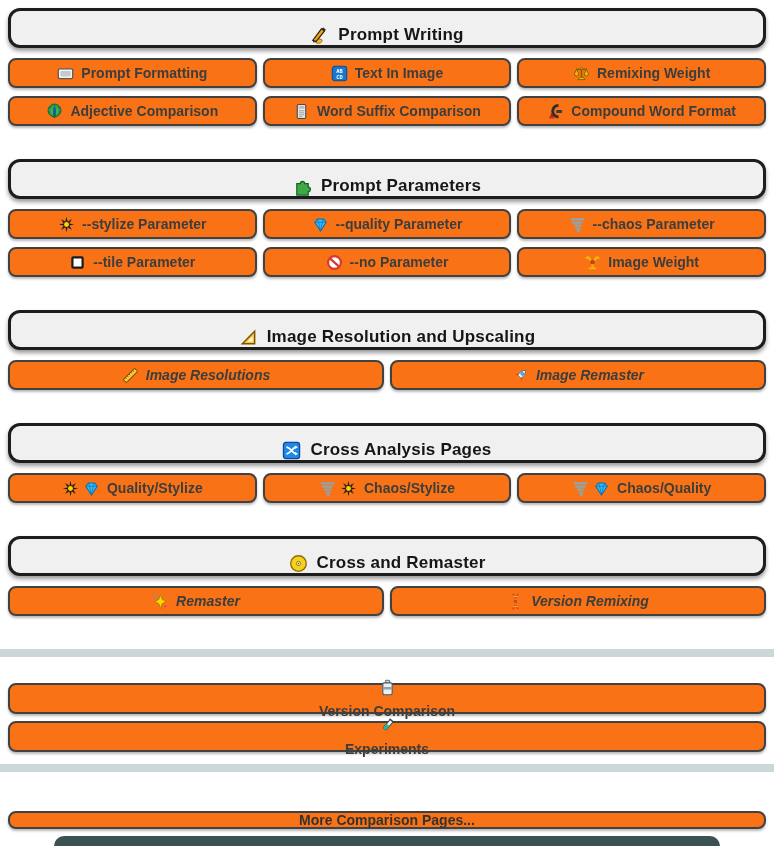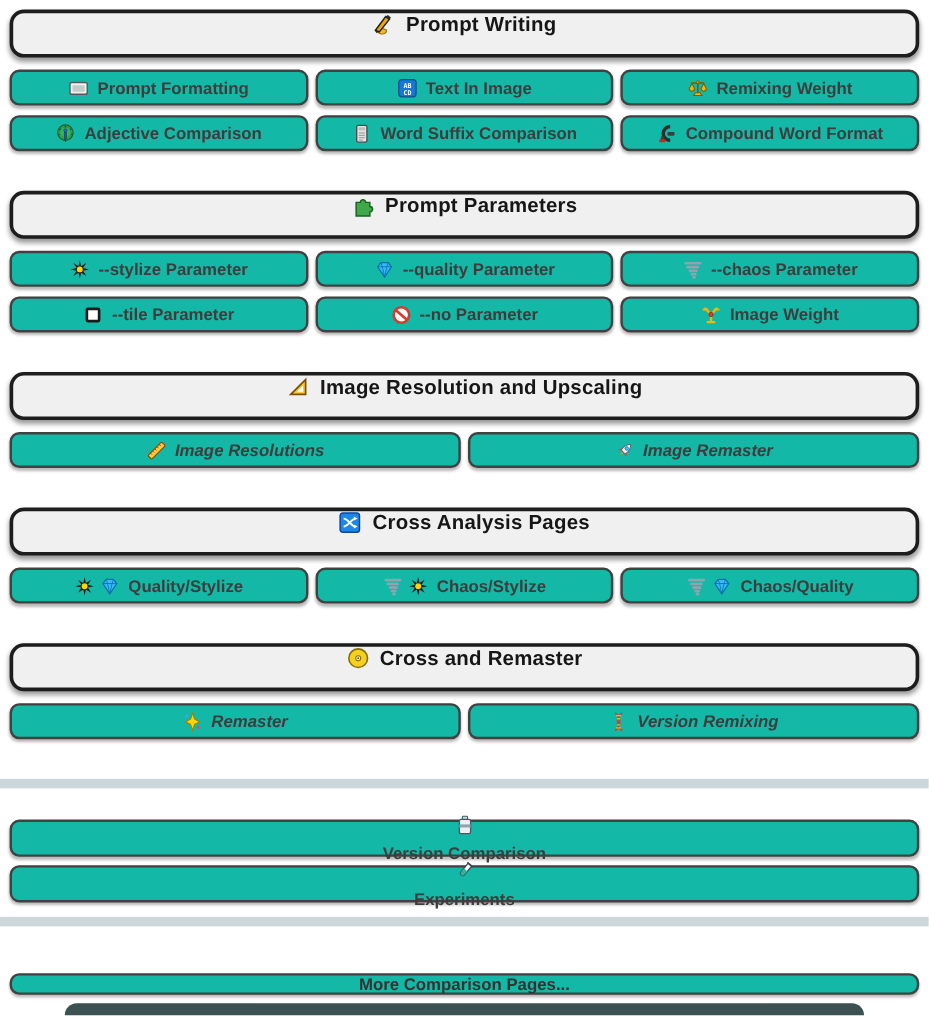--- a/index.html
+++ b/index.html
@@ -1,33 +1,33 @@
 <!DOCTYPE html>
 <html><head>
 <meta charset="utf-8">
 <style>
   html,body{margin:0;padding:0;background:#ffffff;}
   body{width:774px;height:854px;overflow:hidden;font-family:"Liberation Sans",sans-serif;}
   .section{margin:0 0 33px 0;}
   .hdr{
     margin:8px 8px 10px 8px;height:40px;box-sizing:border-box;
-    display:flex;align-items:flex-start;justify-content:center;gap:9px;
+    display:flex;align-items:flex-end;justify-content:center;gap:9px;
     background:#f0f0f0;border:3px solid #1d1d1d;border-radius:12px;
     box-shadow:0 3px 4px rgba(0,0,0,0.40);
     font-size:17px;font-weight:700;color:#161616;letter-spacing:.2px;
     cursor:pointer;
   }
   .section:first-child .hdr{margin-top:8px;}
   .grid{margin:0 8px;display:grid;gap:8px 6px;}
   .cols3{grid-template-columns:1fr 1fr 1fr;}
   .cols2{grid-template-columns:1fr 1fr;font-style:italic;}
   .btn{
     height:30px;box-sizing:border-box;
     display:flex;align-items:center;justify-content:center;gap:7px;
-    background:#14b8a6;border:2px solid #414141;border-radius:8px;
+    background:#f97316;border:2px solid #414141;border-radius:8px;
     box-shadow:0 2px 2.5px rgba(0,0,0,0.28);
     font-size:14px;font-weight:700;color:#3d3d3d;
     cursor:pointer;white-space:nowrap;
   }
   .btn .icon + .icon{margin-left:-3px;}
   .separator{height:8px;background:#ccd7da;}
   .sep1{margin:26px 0 26px 0;}
   .sep2{margin:12px 0 39px 0;}
   #footer-rows .btn{margin:0 8px 7px 8px;height:31px;flex-direction:column;}
   .more-btn{margin:0 8px 7px 8px;height:18px;color:#333333;}

